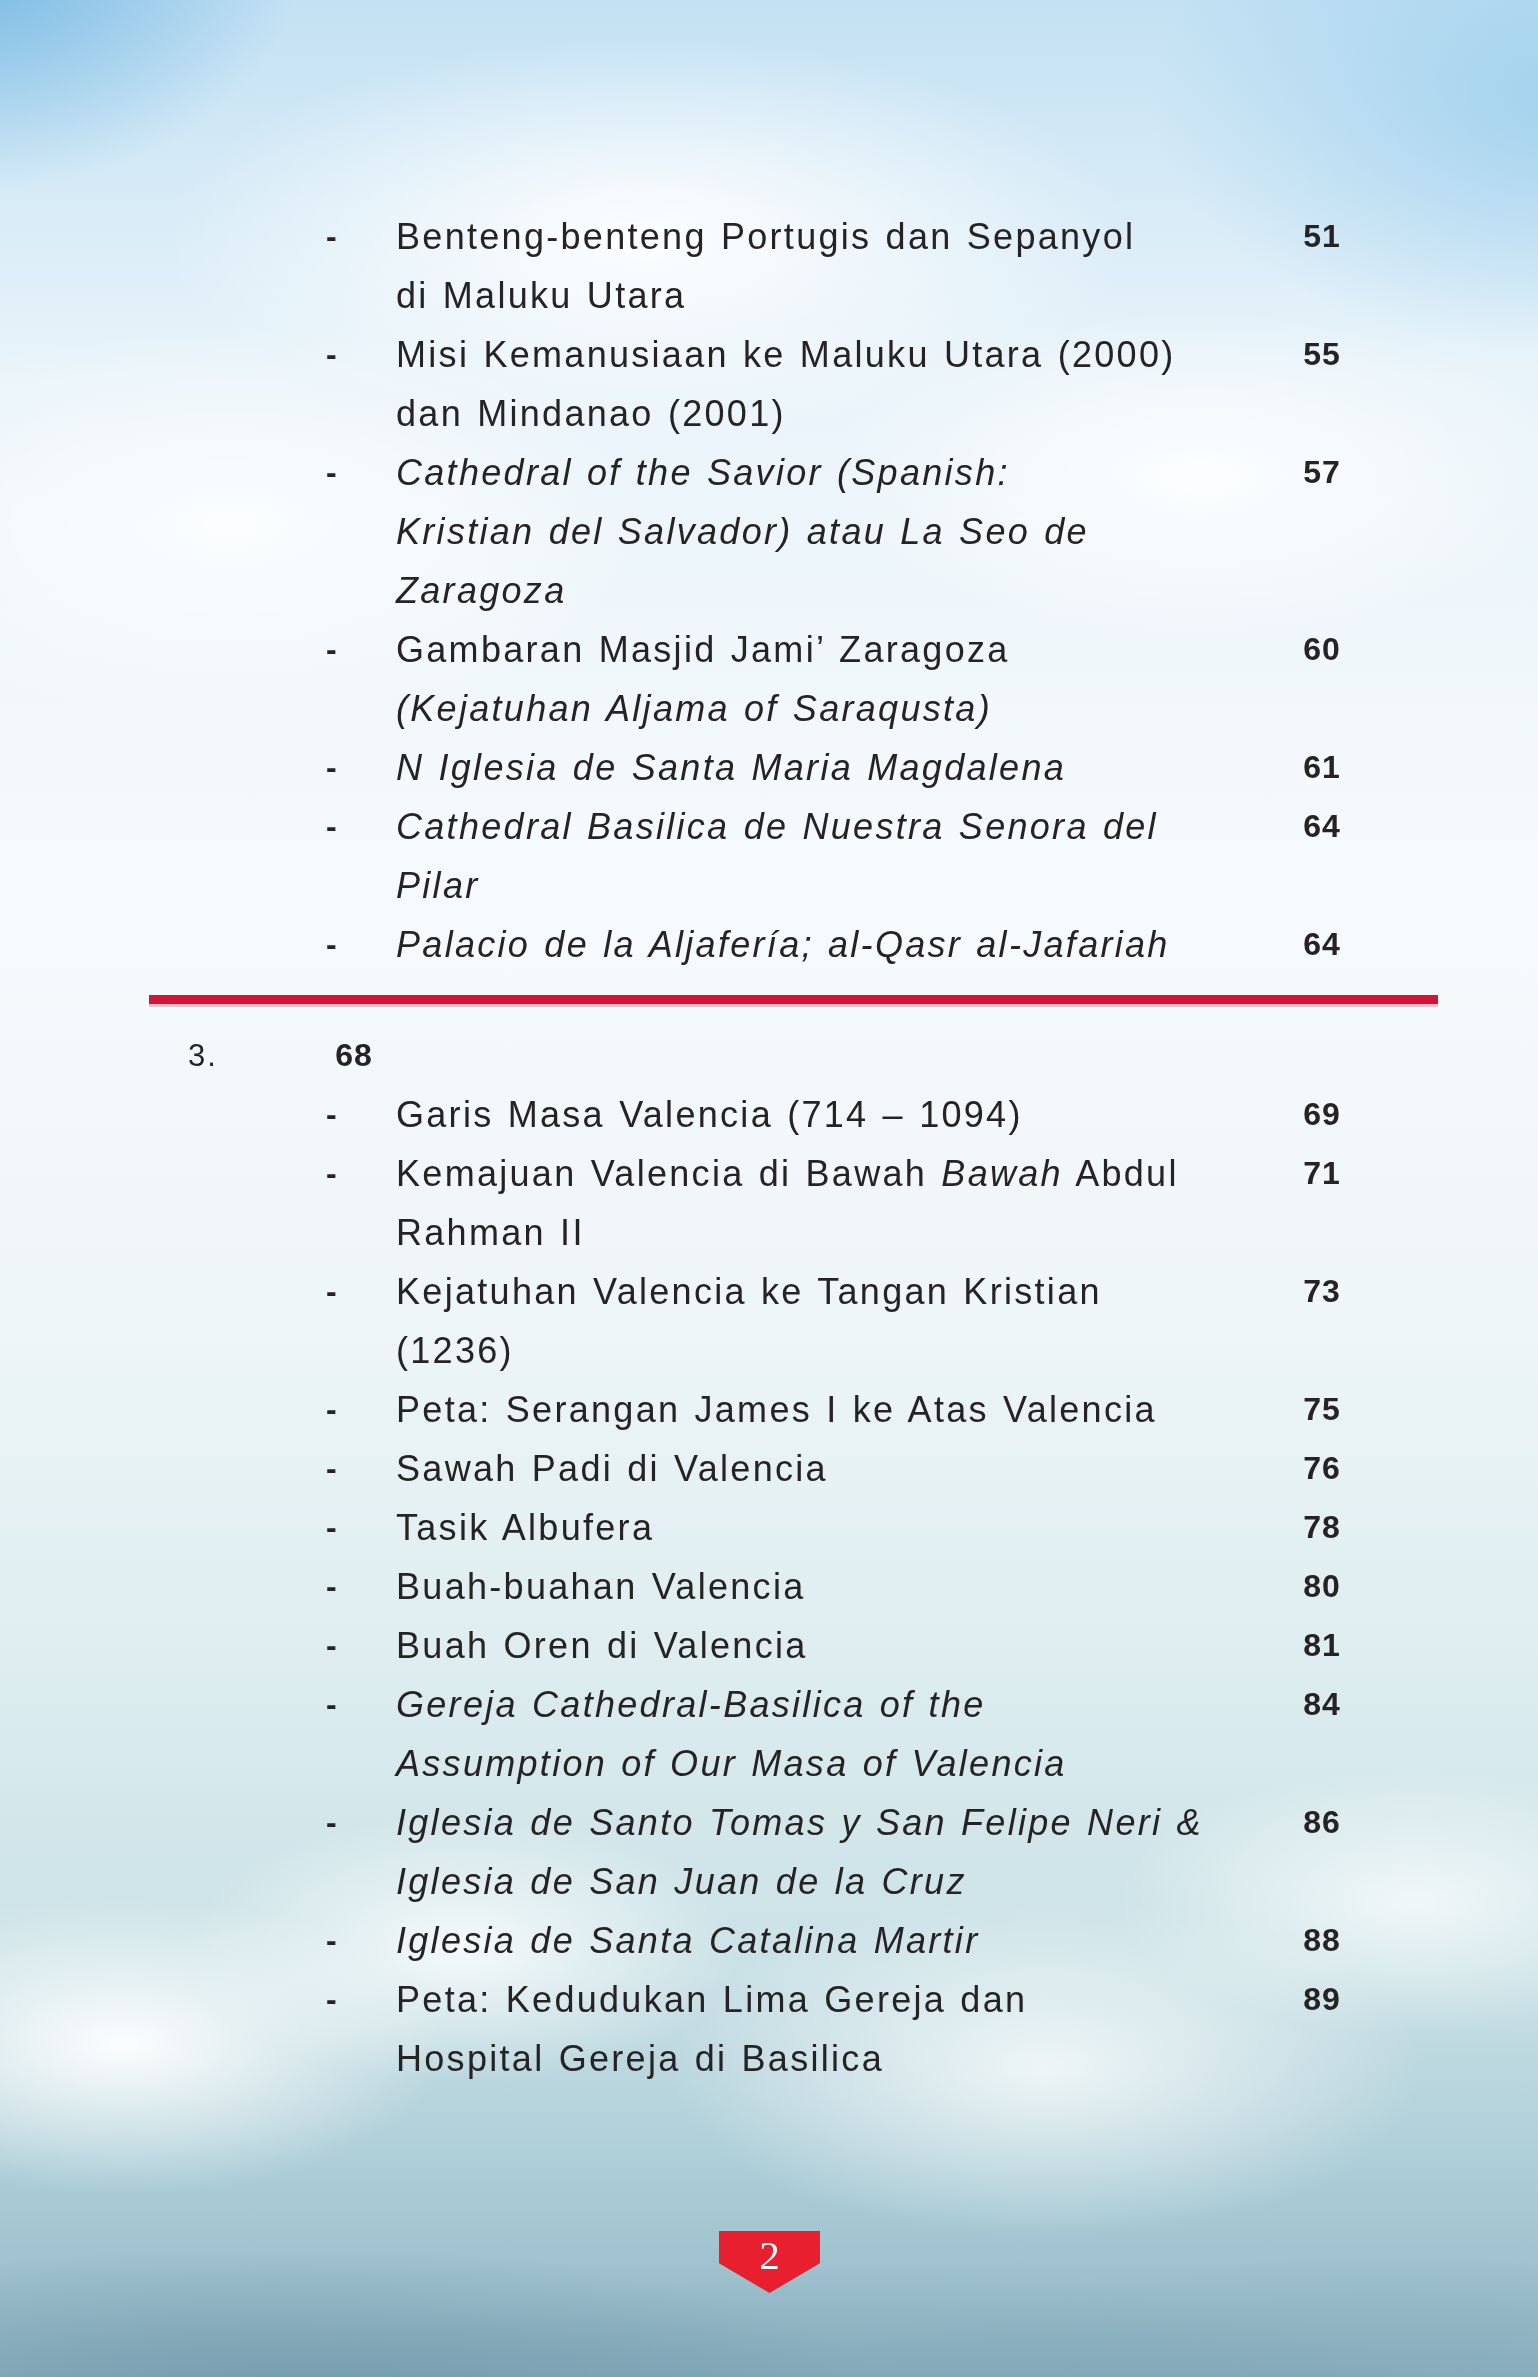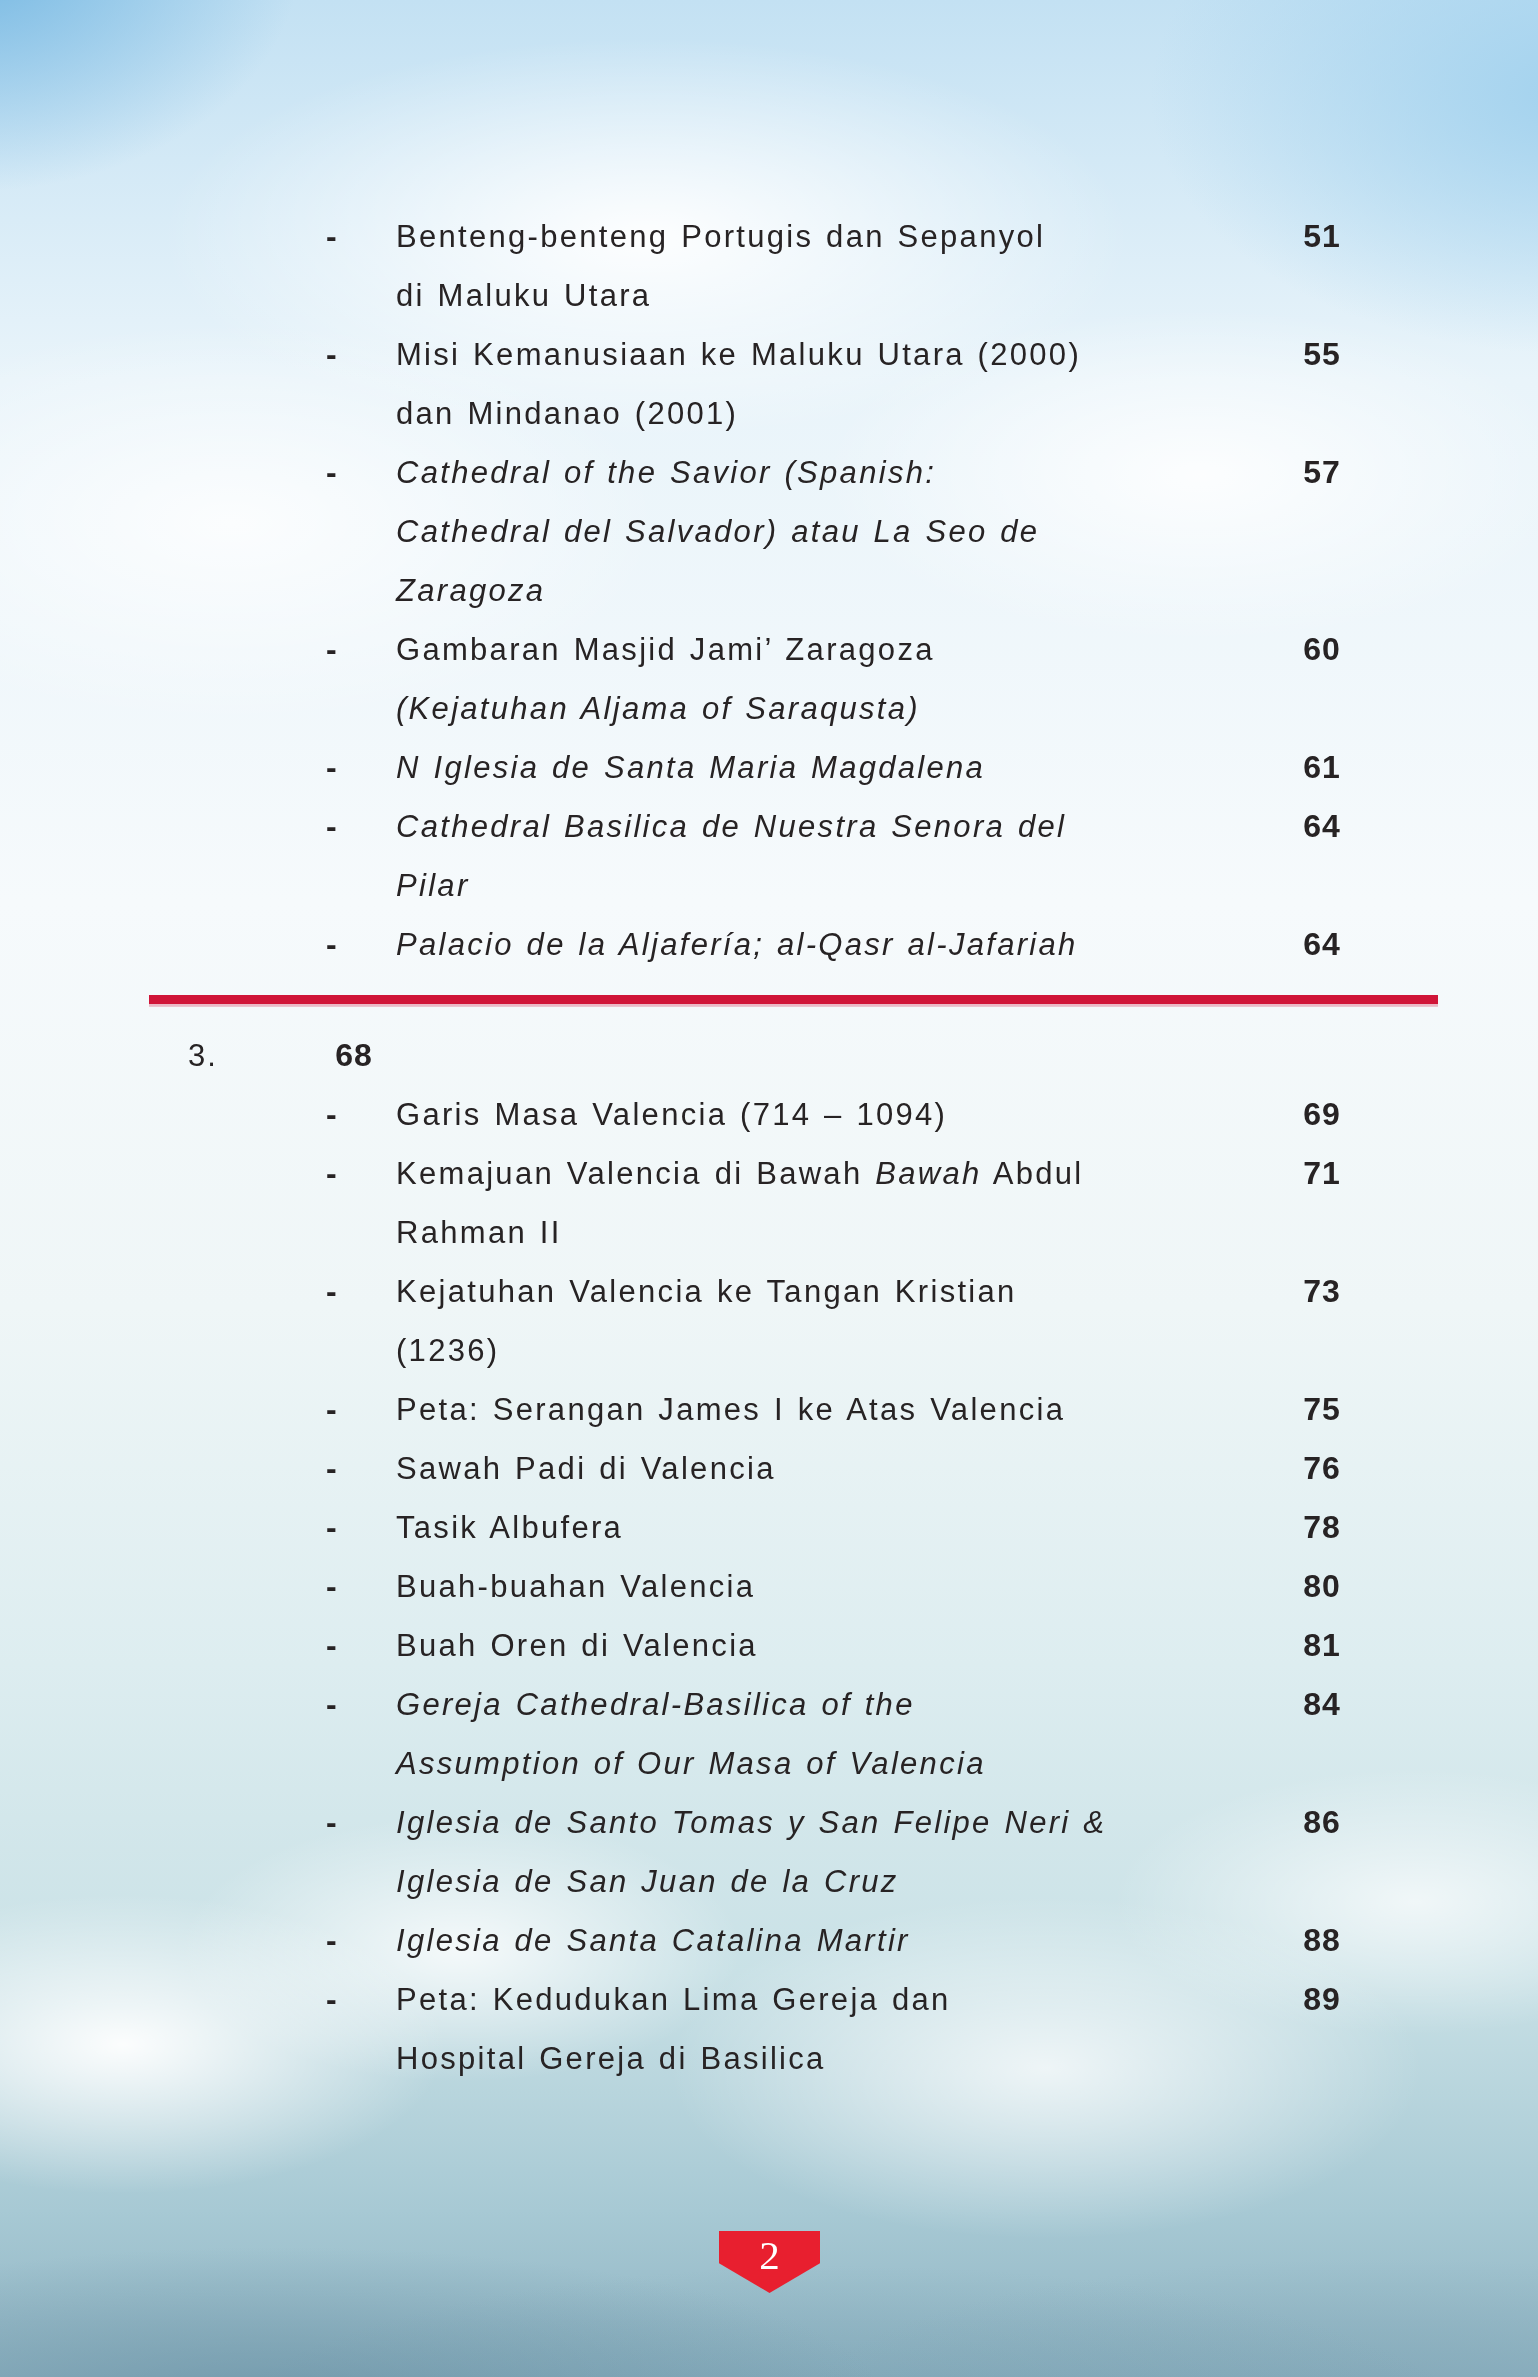--- a/index.html
+++ b/index.html
@@ -30,21 +30,21 @@
       
       linear-gradient(180deg, #c3e1f3 0%, #e9f4fa 16%, #f6fafc 38%, #eff6f7 55%,
                       #ddedf0 70%, #c9e1e6 83%, #a7c9d4 93%, #8fb3c2 100%);
   }
 
   .toc { position:absolute; left:0; top:207px; width:1538px; }
 
   .row { display:flex; align-items:flex-start; }
   .col-no     { flex:0 0 138px; padding-left:188px; font-size:31px; line-height:59px; letter-spacing:1.9px; }
   .col-bullet { flex:0 0 70px;  font-size:32px; line-height:59px; font-weight:700; }
-  .col-text   { flex:0 0 898px; font-size:31px; letter-spacing:2.3px; word-spacing:1.9px; }
+  .col-text   { flex:0 0 898px; font-size:36px; letter-spacing:2.3px; word-spacing:1.9px; }
   .col-text .line { display:block; height:59px; line-height:59px; white-space:nowrap; }
   .col-page   { flex:0 0 140px; padding-left:9.3px; font-weight:700; font-size:32px;
                 line-height:59px; letter-spacing:0.9px; }
 
   .row.section .col-title { flex:0 0 968px; font-weight:700; font-size:35px;
                             line-height:59px; letter-spacing:1.4px; }
 
   .it { font-style:italic; }
 
   .divider {
@@ -85,21 +85,21 @@
           <span class="line"><span>Misi Kemanusiaan ke Maluku Utara (2000)</span></span>
           <span class="line"><span>dan Mindanao (2001)</span></span>
         </span>
         <span class="col-page">55</span>
       </div>
       <div class="row">
         <span class="col-no"></span>
         <span class="col-bullet">-</span>
         <span class="col-text">
           <span class="line"><span class="it">Cathedral of the Savior (Spanish:</span></span>
-          <span class="line"><span class="it">Cathedral del Salvador) atau La Seo de</span></span>
+          <span class="line"><span class="it">Kristian del Salvador) atau La Seo de</span></span>
           <span class="line"><span class="it">Zaragoza</span></span>
         </span>
         <span class="col-page">57</span>
       </div>
       <div class="row">
         <span class="col-no"></span>
         <span class="col-bullet">-</span>
         <span class="col-text">
           <span class="line"><span>Gambaran Masjid Jami’ Zaragoza</span></span>
           <span class="line"><span class="it">(Kejatuhan Aljama of Saraqusta)</span></span>

